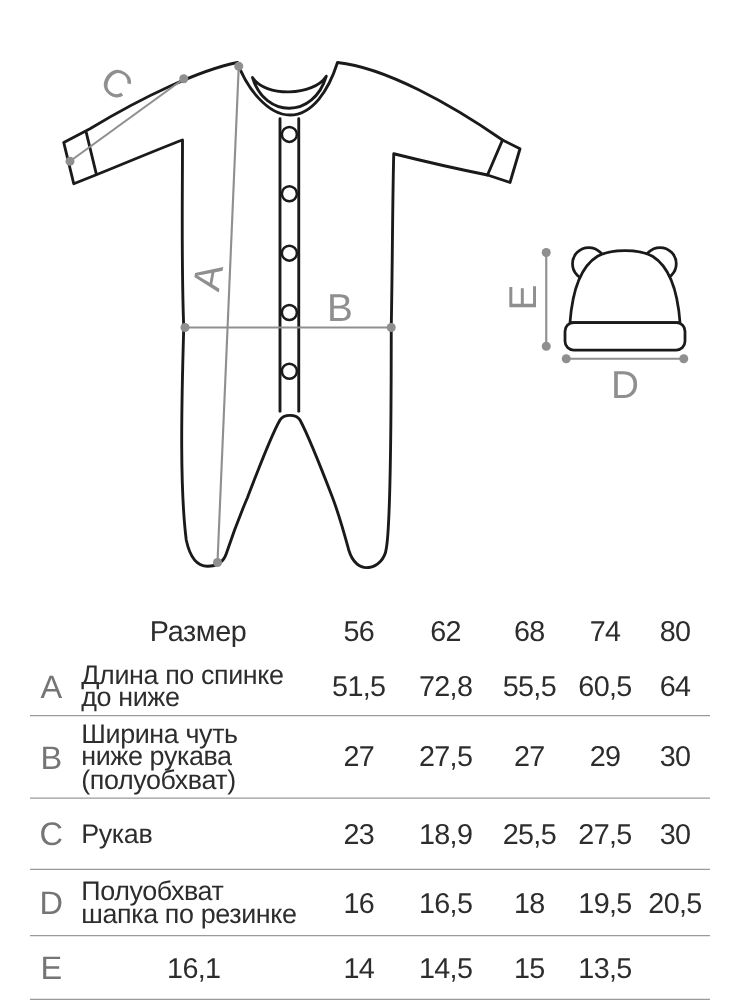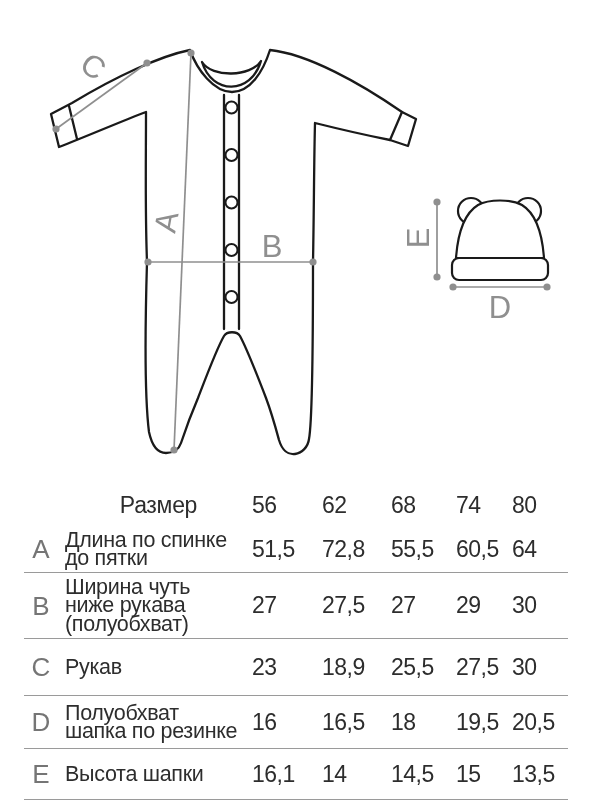--- a/index.html
+++ b/index.html
@@ -32,21 +32,21 @@
   .cell{min-width:0;}
   .cell.letter{
     font-size:26px;color:#757575;text-align:center;line-height:1;
   }
   .cell.label{
     font-size:21.5px;line-height:18.5px;padding-left:7px;
     letter-spacing:-0.3px;
   }
   .cell.label.header-label{font-size:23px;text-align:center;}
   .cell.val{
-    font-size:23px;text-align:left;letter-spacing:-0.5px;white-space:nowrap;
+    font-size:23px;text-align:center;letter-spacing:-0.5px;white-space:nowrap;
   }
 </style>
 </head>
 <body>
 
 <div class="stage">
 
   <svg class="diagram" width="600" height="480" viewBox="0 0 600 480">
 
     <g fill="none" stroke="#1a1a1a" stroke-width="2.3" stroke-linejoin="round" stroke-linecap="round">
@@ -135,21 +135,21 @@
       <div class="cell val">62</div>
       <div class="cell val">68</div>
       <div class="cell val">74</div>
       <div class="cell val">80</div>
     </div>
 
     <div class="t-row t-body row-a">
       <div class="cell letter">A</div>
       <div class="cell label">
         <div>Длина по спинке</div>
-        <div>до пятки</div>
+        <div>до ниже</div>
       </div>
       <div class="cell val">51,5</div>
       <div class="cell val">72,8</div>
       <div class="cell val">55,5</div>
       <div class="cell val">60,5</div>
       <div class="cell val">64</div>
     </div>
 
     <div class="t-row t-body row-b">
       <div class="cell letter">B</div>
@@ -185,23 +185,20 @@
       </div>
       <div class="cell val">16</div>
       <div class="cell val">16,5</div>
       <div class="cell val">18</div>
       <div class="cell val">19,5</div>
       <div class="cell val">20,5</div>
     </div>
 
     <div class="t-row t-body row-e">
       <div class="cell letter">E</div>
-      <div class="cell label">
-        <div>Высота шапки</div>
-      </div>
       <div class="cell val">16,1</div>
       <div class="cell val">14</div>
       <div class="cell val">14,5</div>
       <div class="cell val">15</div>
       <div class="cell val">13,5</div>
     </div>
 
   </div>
 </div>
 

